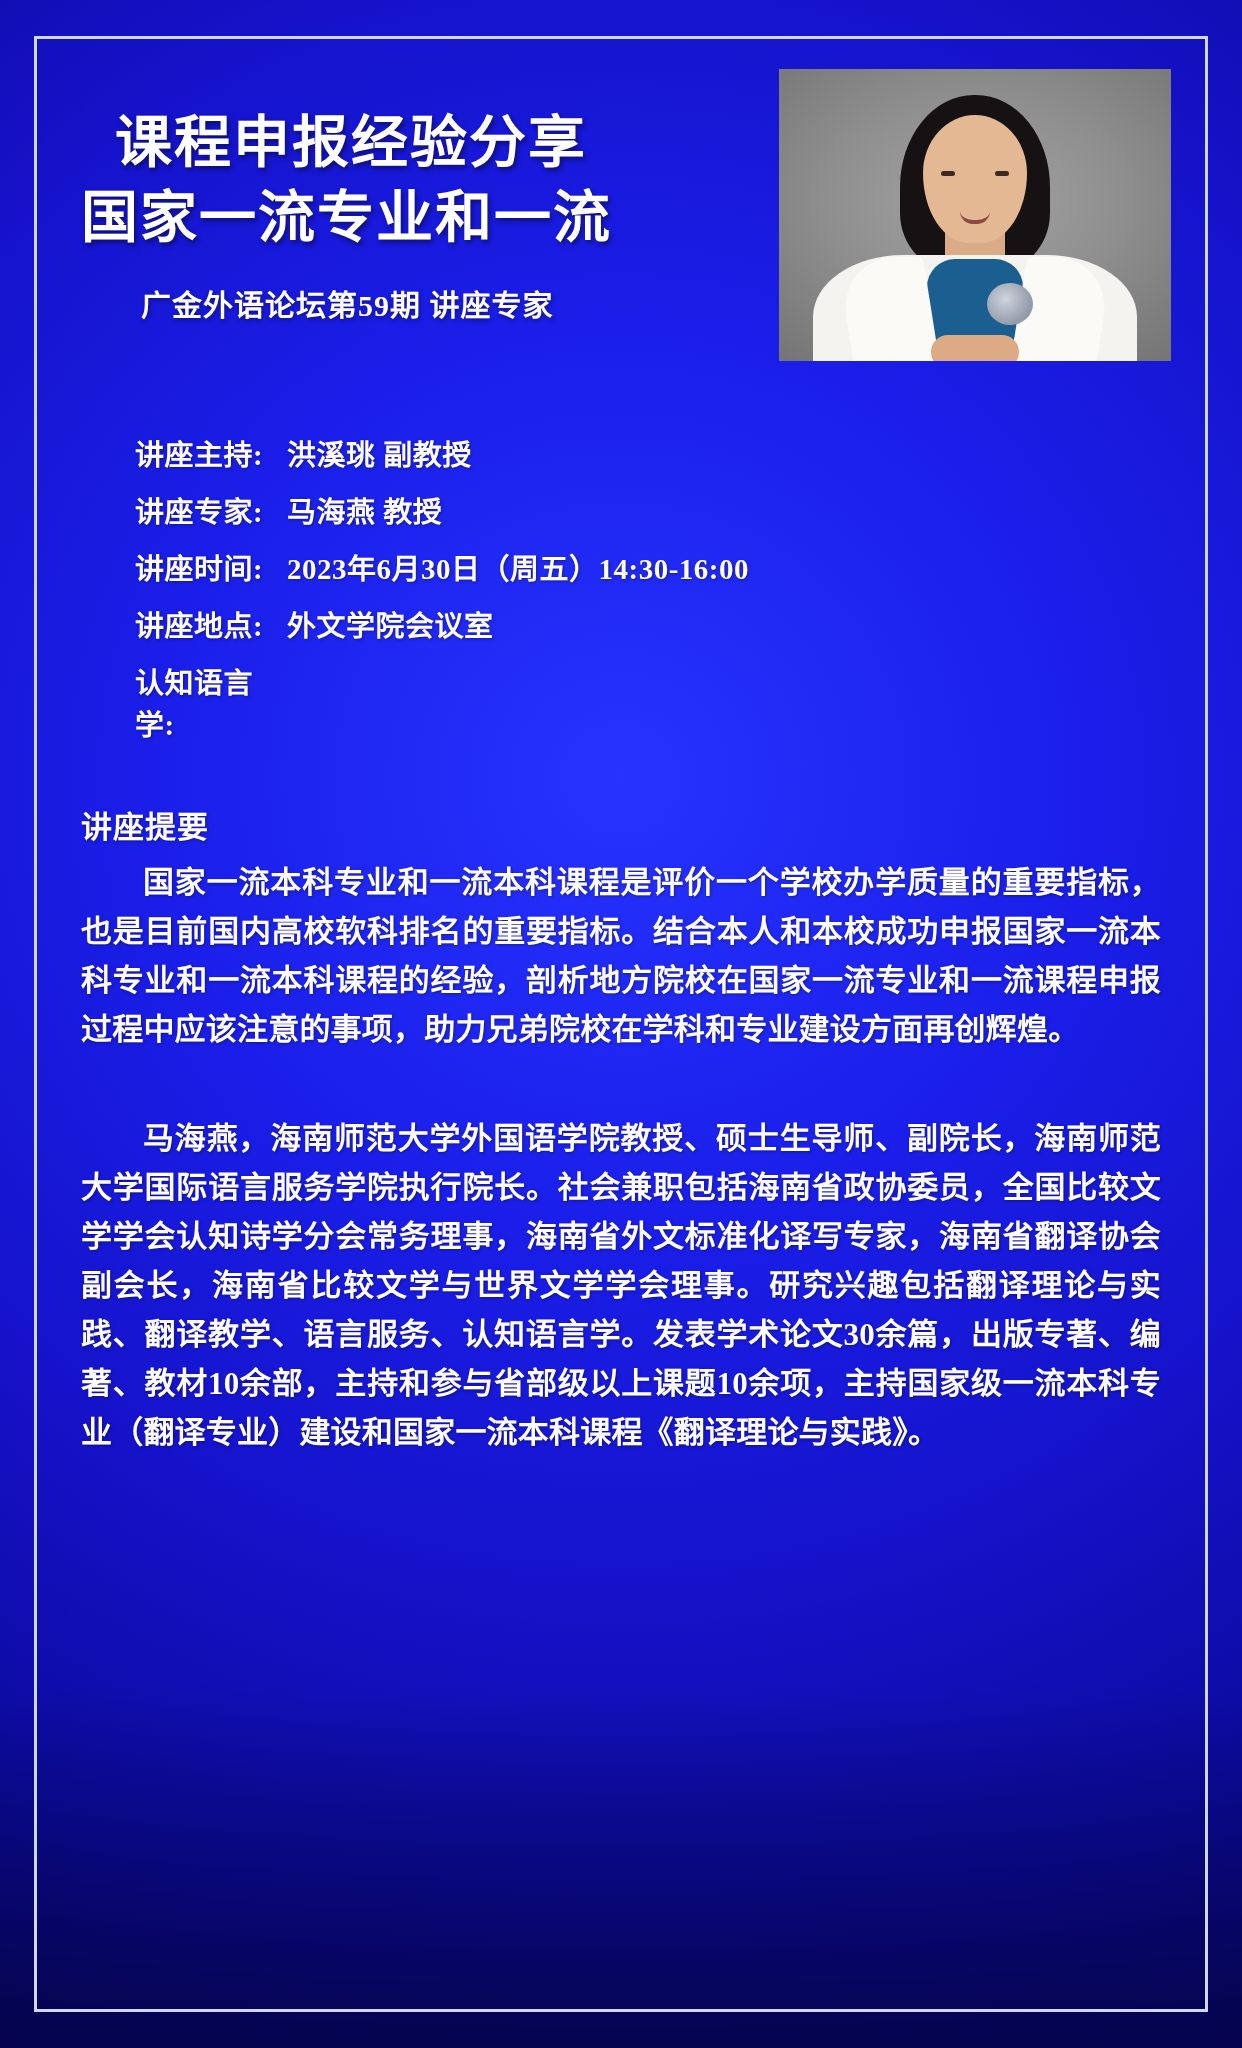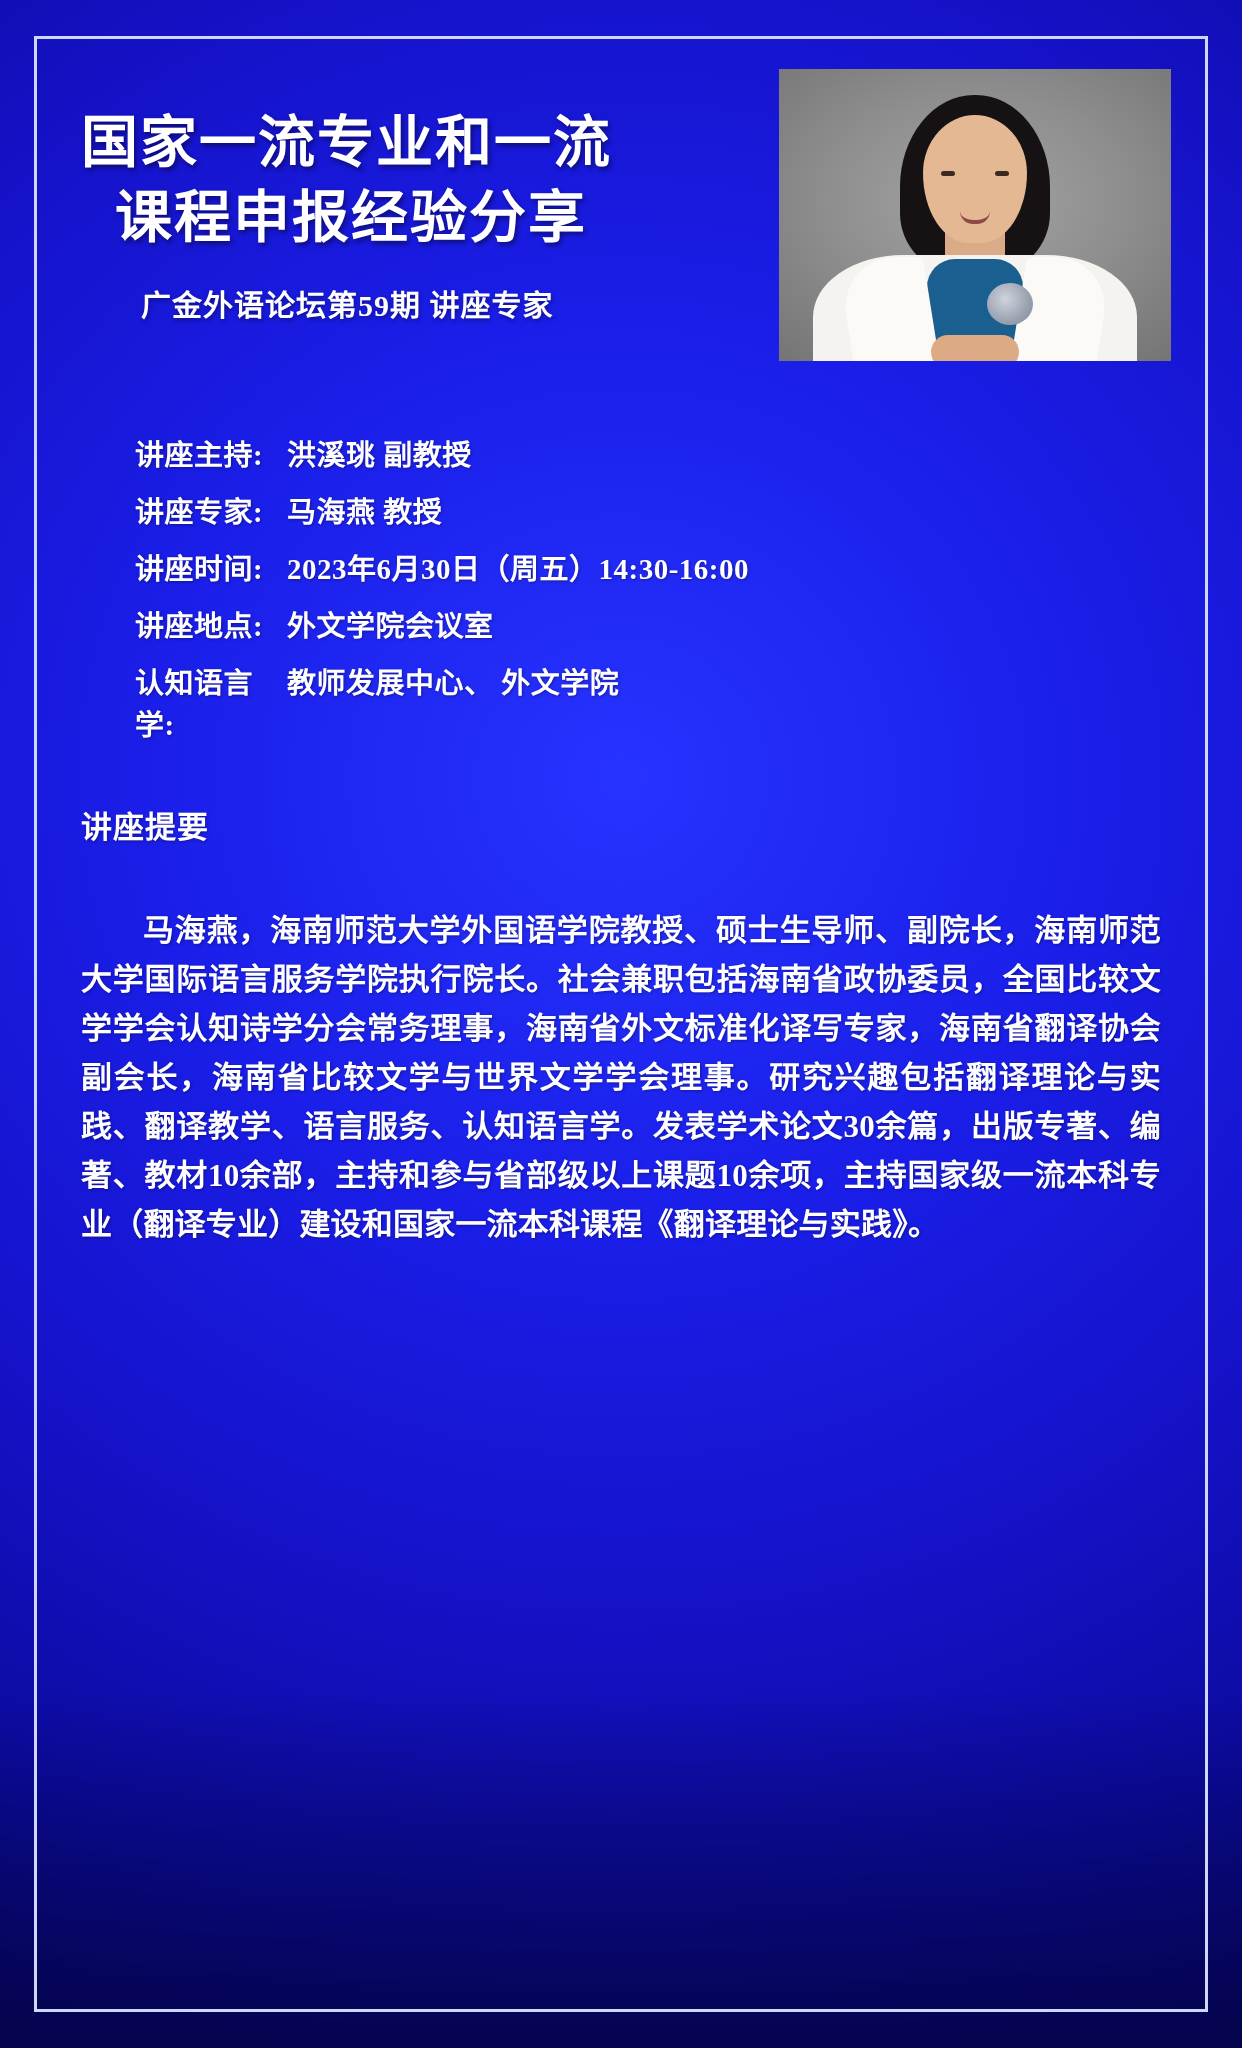--- a/index.html
+++ b/index.html
@@ -278,22 +278,22 @@
         <div class="fig-mouth"></div>
         <div class="fig-shirt"></div>
         <div class="fig-jacket"></div>
         <div class="fig-lapel-l"></div>
         <div class="fig-lapel-r"></div>
         <div class="fig-brooch"></div>
         <div class="fig-hands"></div>
       </div>
 
       <div class="title-block">
+        <div class="title-line second">课程申报经验分享</div>
         <div class="title-line">国家一流专业和一流</div>
-        <div class="title-line second">课程申报经验分享</div>
         <div class="subtitle">广金外语论坛第59期  讲座专家</div>
       </div>
 
     </div>
 
     <div class="info">
       <div class="info-row">
         <span class="info-label">讲座主持:</span>
         <span class="info-value">洪溪珧 副教授</span>
       </div>
@@ -304,26 +304,26 @@
       <div class="info-row">
         <span class="info-label">讲座时间:</span>
         <span class="info-value">2023年6月30日（周五）14:30-16:00</span>
       </div>
       <div class="info-row">
         <span class="info-label">讲座地点:</span>
         <span class="info-value">外文学院会议室</span>
       </div>
       <div class="info-row">
         <span class="info-label">认知语言学:</span>
-        <span class="info-value">教师发展中心、 外文学院</span>
       </div>
     </div>
 
     <div class="section">
       <div class="section-title">讲座提要</div>
+      <div class="section-body">国家一流本科专业和一流本科课程是评价一个学校办学质量的重要指标，也是目前国内高校软科排名的重要指标。结合本人和本校成功申报国家一流本科专业和一流本科课程的经验，剖析地方院校在国家一流专业和一流课程申报过程中应该注意的事项，助力兄弟院校在学科和专业建设方面再创辉煌。</div>
     </div>
 
     <div class="section bio">
       <div class="section-body">马海燕，海南师范大学外国语学院教授、硕士生导师、副院长，海南师范大学国际语言服务学院执行院长。社会兼职包括海南省政协委员，全国比较文学学会认知诗学分会常务理事，海南省外文标准化译写专家，海南省翻译协会副会长，海南省比较文学与世界文学学会理事。研究兴趣包括翻译理论与实践、翻译教学、语言服务、认知语言学。发表学术论文30余篇，出版专著、编著、教材10余部，主持和参与省部级以上课题10余项，主持国家级一流本科专业（翻译专业）建设和国家一流本科课程《翻译理论与实践》。</div>
     </div>
 
   </div>
 </div>
 
 </body></html>

